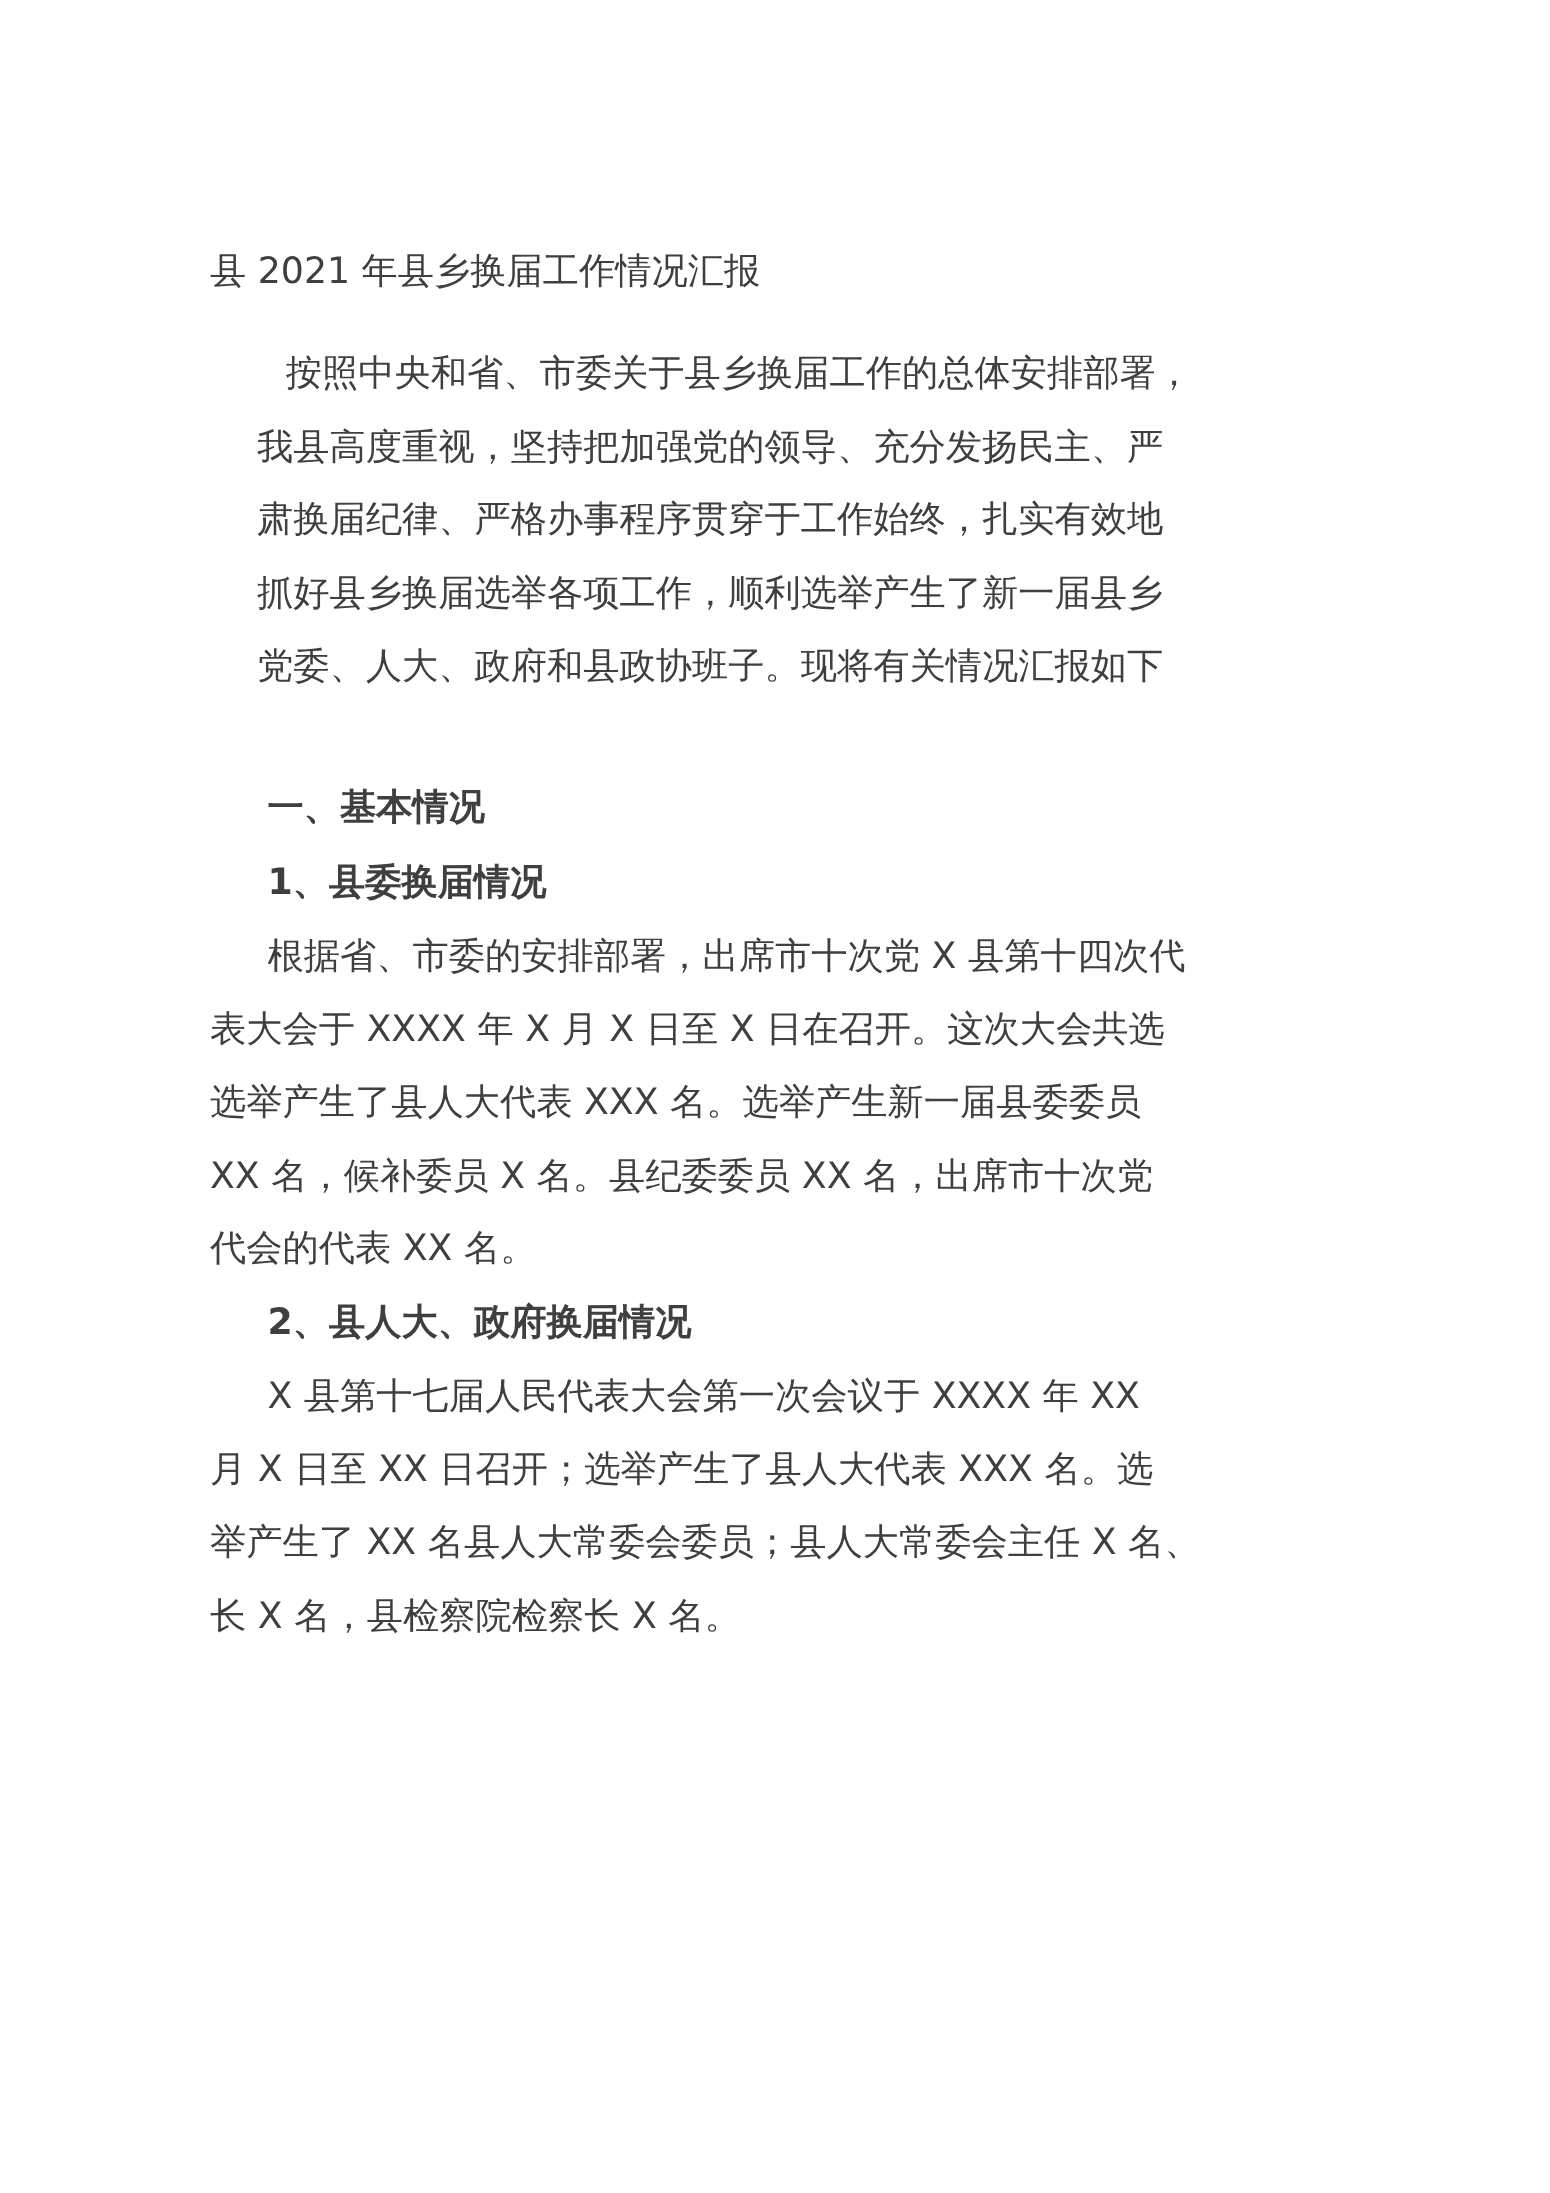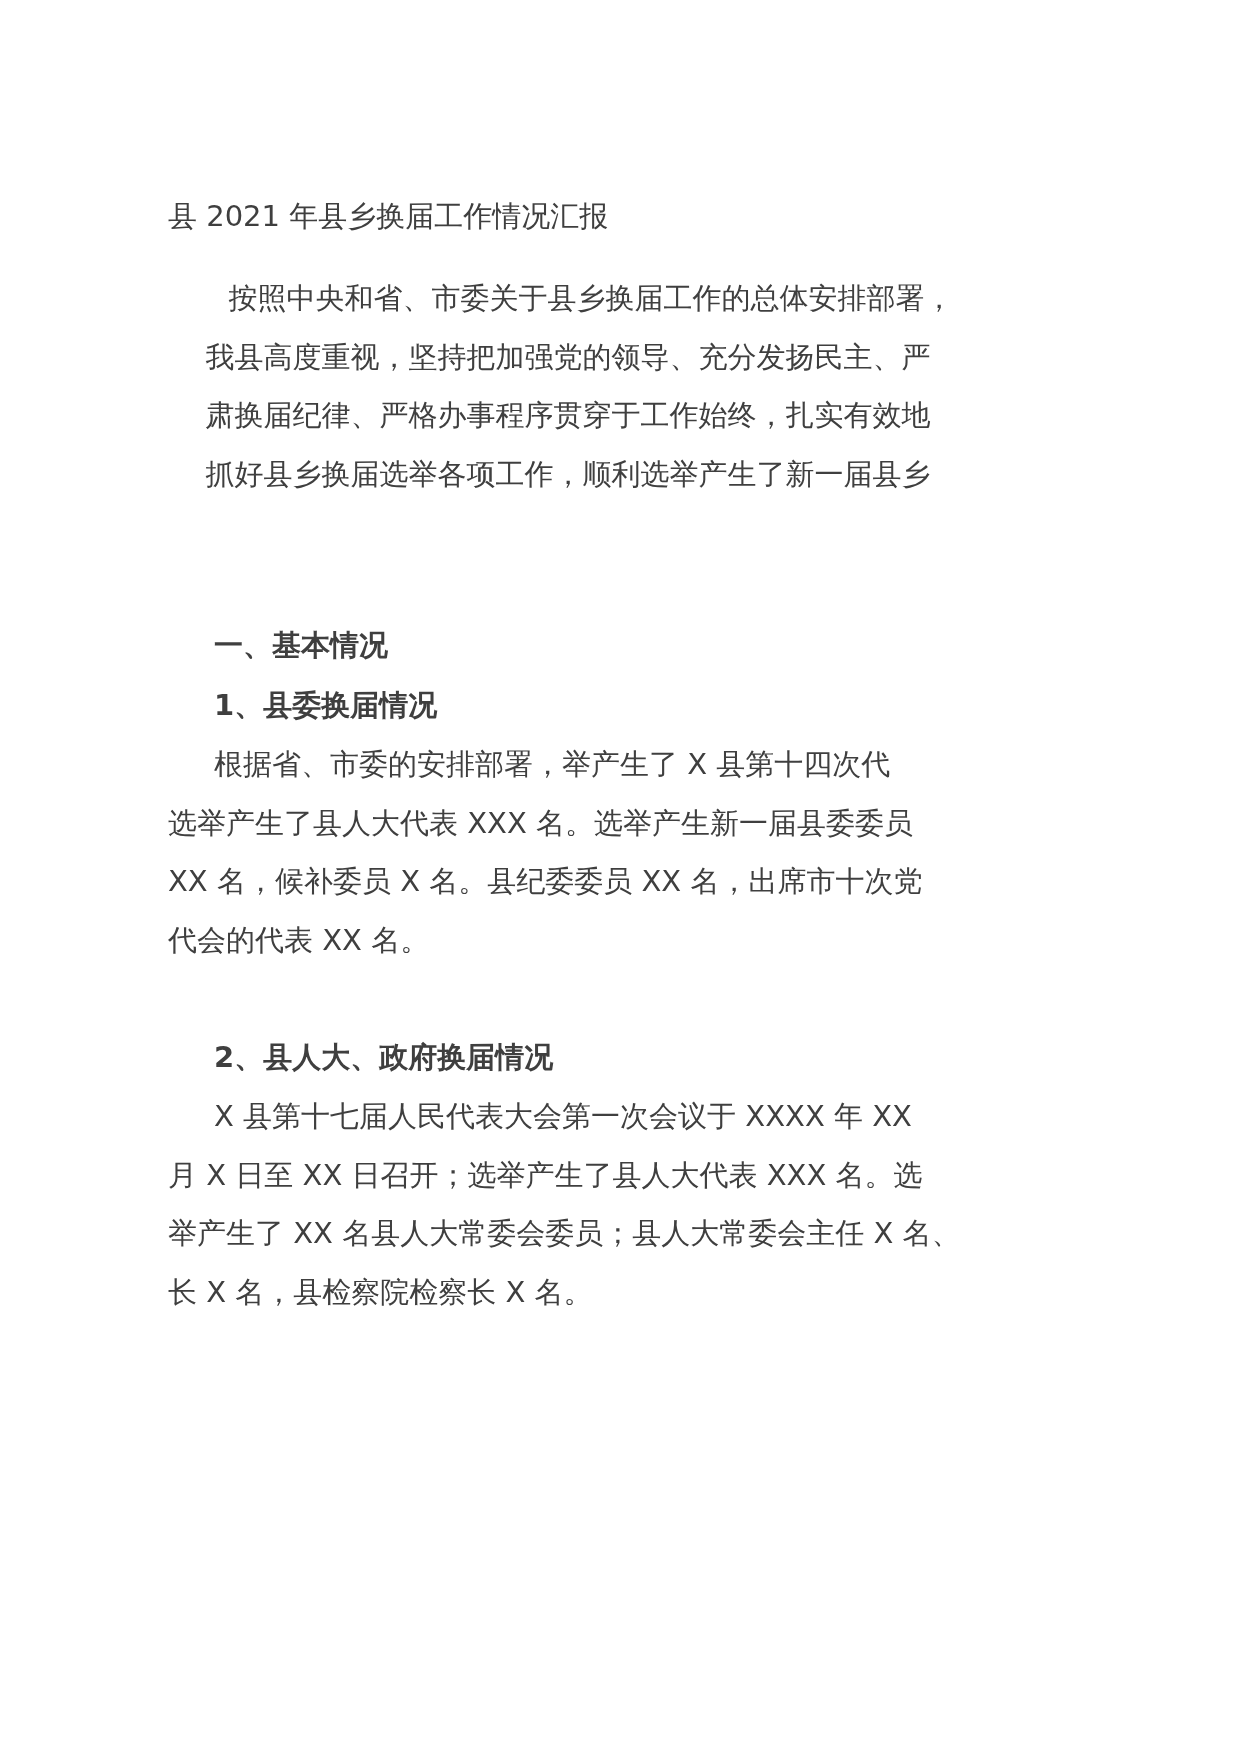--- a/index.html
+++ b/index.html
@@ -17,28 +17,30 @@
 
 <div class="page">
 
   <div class="title">县 2021 年县乡换届工作情况汇报</div>
 
   <div class="para" style="top:278px;text-align:center;">
     <span class="line indent">按照中央和省、市委关于县乡换届工作的总体安排部署，</span>
     <span class="line">我县高度重视，坚持把加强党的领导、充分发扬民主、严</span>
     <span class="line">肃换届纪律、严格办事程序贯穿于工作始终，扎实有效地</span>
     <span class="line">抓好县乡换届选举各项工作，顺利选举产生了新一届县乡</span>
+    <span class="line">党委、人大、政府和县政协班子。现将有关情况汇报如下</span>
   </div>
 
   <div class="heading" style="top:625px;">一、基本情况</div>
 
   <div class="heading" style="top:685px;">1、县委换届情况</div>
 
   <div class="para" style="top:744px;">
-    <span class="line indent">根据省、市委的安排部署，举产生了 X 县第十四次代</span>
+    <span class="line indent">根据省、市委的安排部署，出席市十次党 X 县第十四次代</span>
+    <span class="line">表大会于 XXXX 年 X 月 X 日至 X 日在召开。这次大会共选</span>
     <span class="line">选举产生了县人大代表 XXX 名。选举产生新一届县委委员</span>
     <span class="line">XX 名，候补委员 X 名。县纪委委员 XX 名，出席市十次党</span>
     <span class="line">代会的代表 XX 名。</span>
   </div>
 
   <div class="heading" style="top:1037px;text-align:center;">2、县人大、政府换届情况</div>
 
   <div class="para" style="top:1096px;">
     <span class="line indent">X 县第十七届人民代表大会第一次会议于 XXXX 年 XX</span>
     <span class="line">月 X 日至 XX 日召开；选举产生了县人大代表 XXX 名。选</span>

